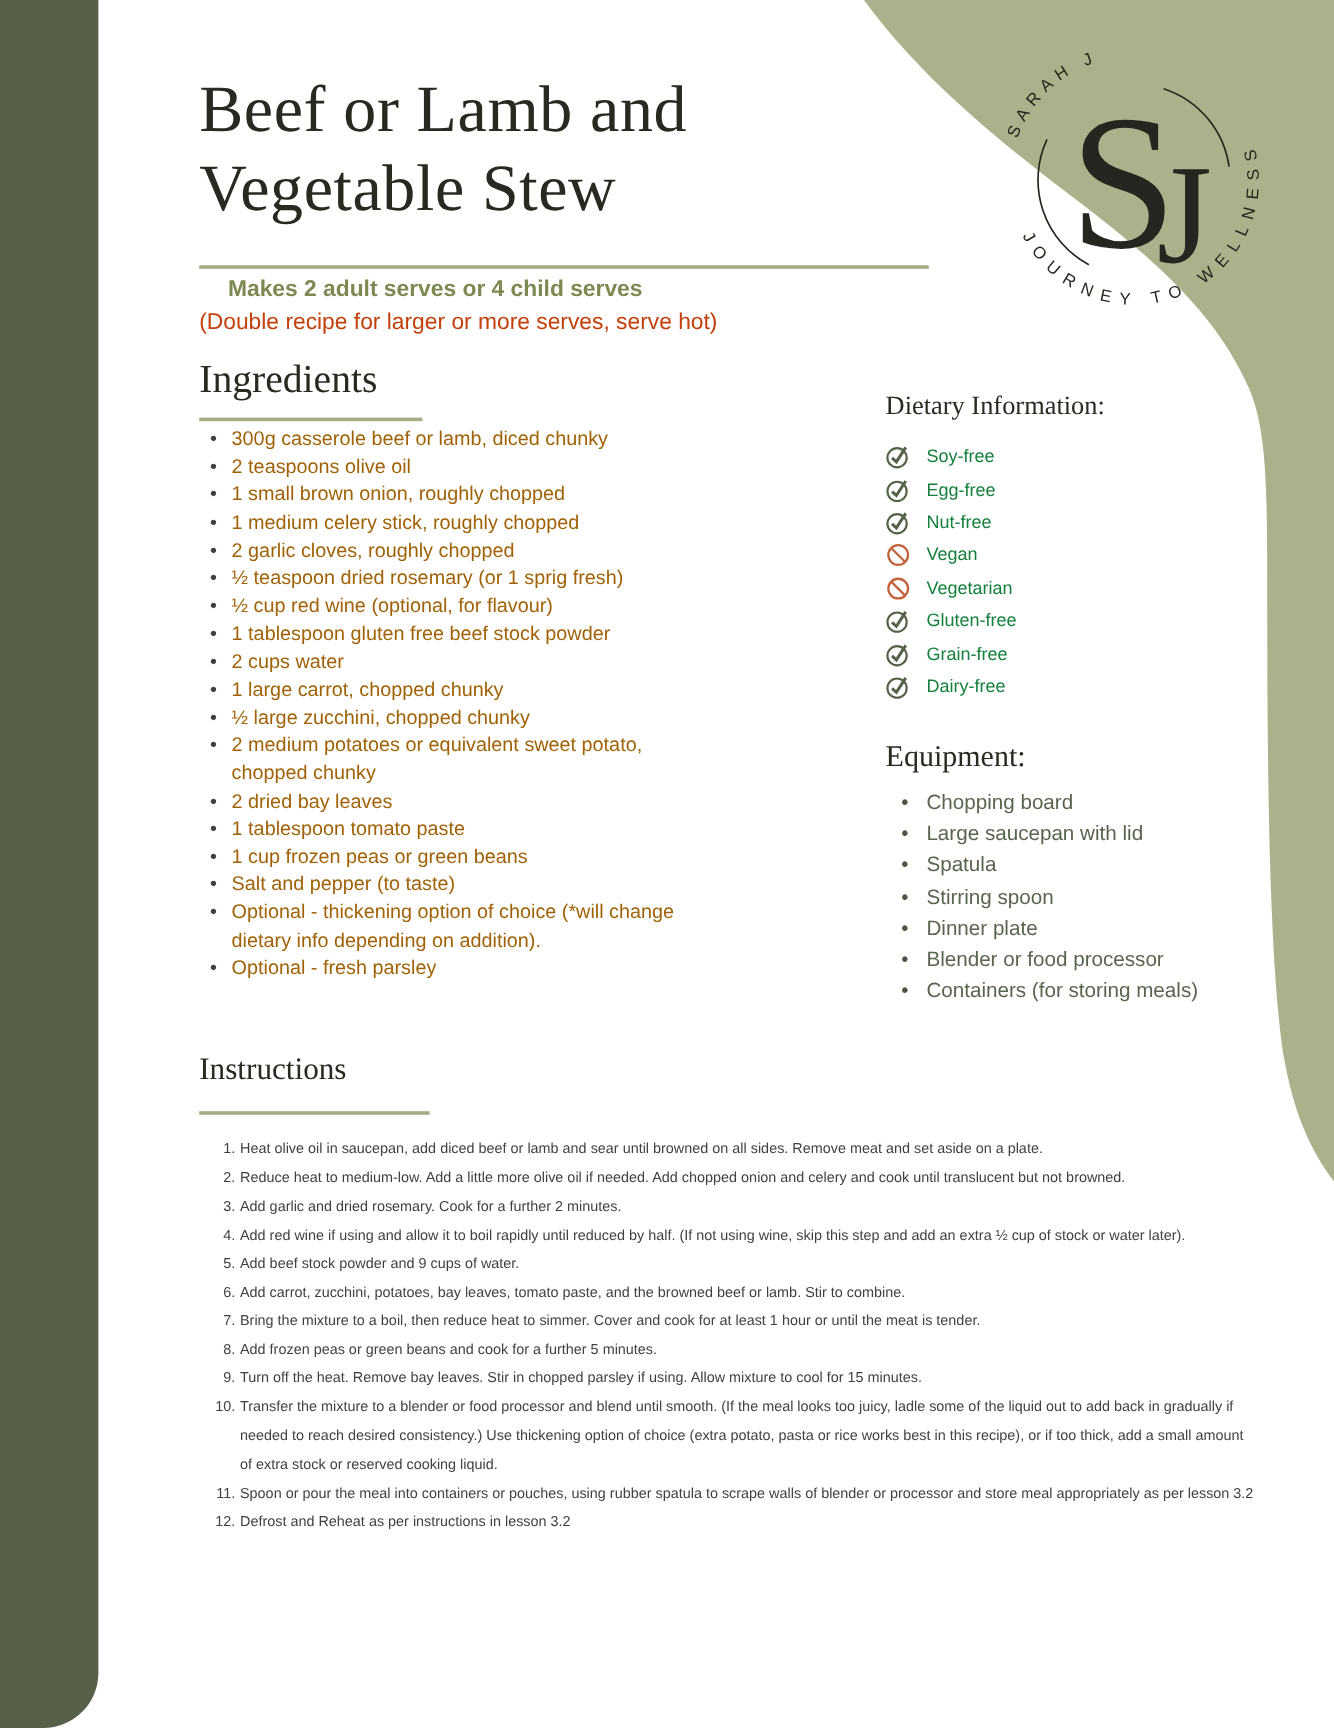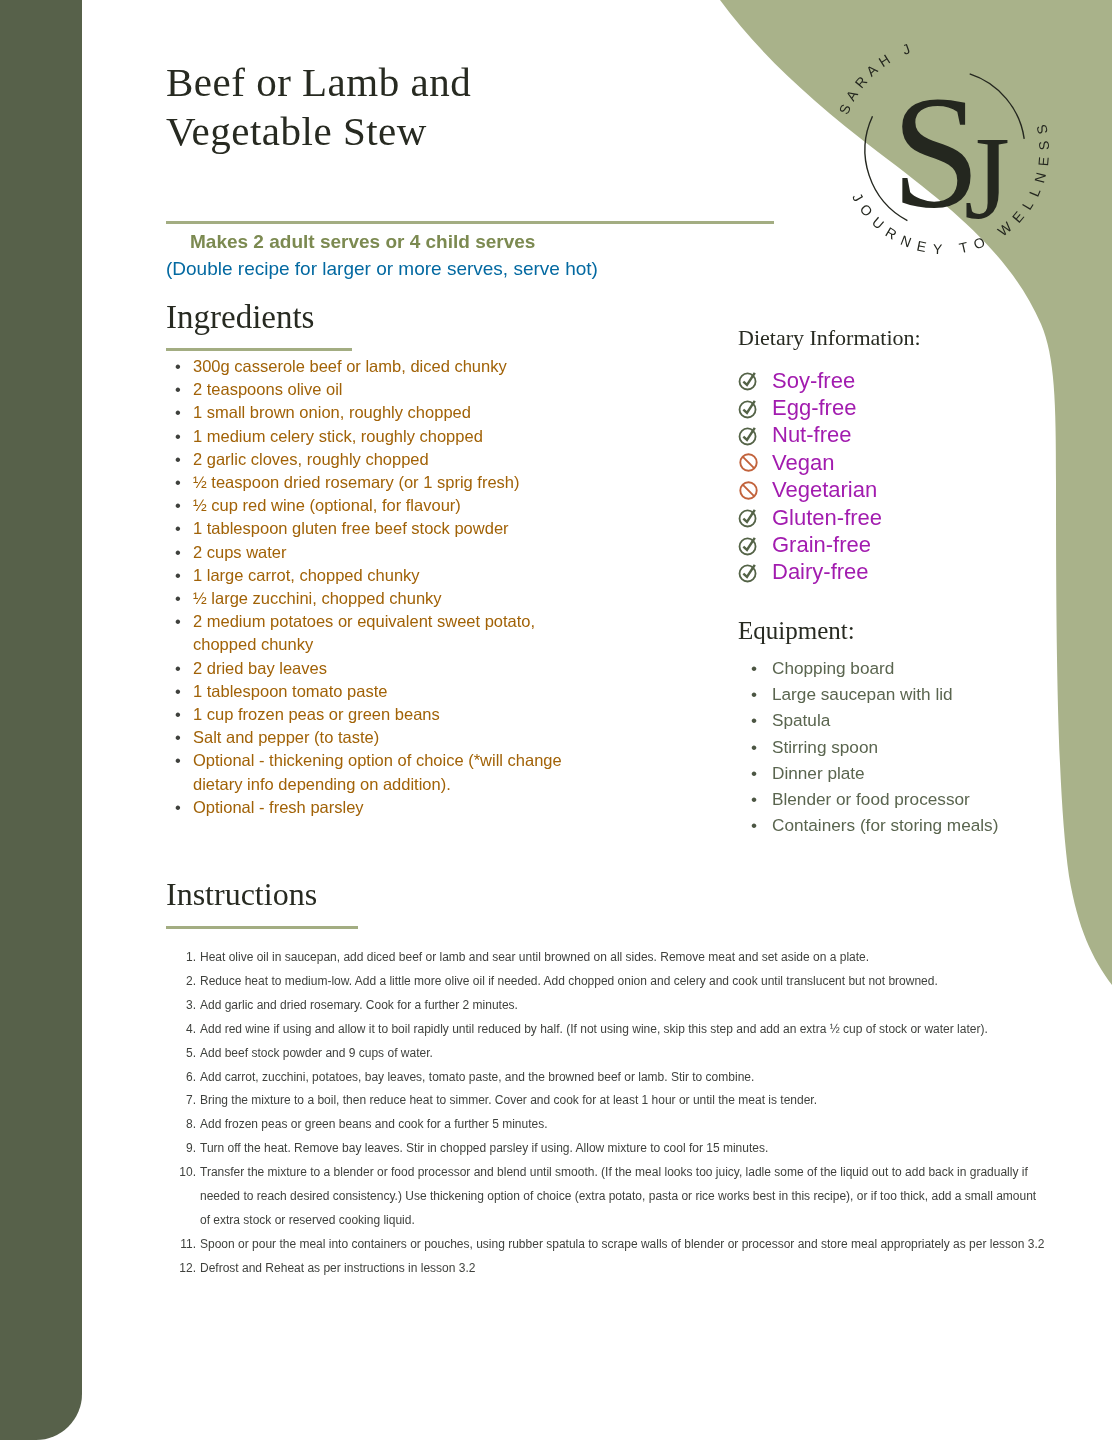--- a/index.html
+++ b/index.html
@@ -17,51 +17,51 @@
   
   .logo{position:absolute;left:810px;top:10px;width:270px;height:270px;}
   .logo text{font-family:"Liberation Sans","DejaVu Sans",sans-serif;}
   .logo .mono{font-family:"Liberation Serif","DejaVu Serif",serif;}
 
   .serif{font-family:"Liberation Serif","DejaVu Serif",serif;font-weight:400;color:#272a21;}
 
   .title{
     position:absolute;left:166px;top:58px;width:620px;
     font-family:"Liberation Serif","DejaVu Serif",serif;
-    font-size:41px;line-height:1.2;color:#272a21;letter-spacing:.5px;
+    font-size:55px;line-height:1.2;color:#272a21;letter-spacing:.5px;
   }
   .divider{position:absolute;left:166px;top:221px;width:608px;height:3px;background:#a3ad82;}
   .serves{position:absolute;left:166px;top:231px;font-size:19px;font-weight:700;color:#7c8a51;margin-left:24px;}
-  .serves-note{position:absolute;left:166px;top:258px;font-size:19px;color:#0369a1;}
+  .serves-note{position:absolute;left:166px;top:258px;font-size:19px;color:#c2410c;}
 
   .ing-head{position:absolute;left:166px;top:299px;font-size:33px;}
   .ing-rule{position:absolute;left:166px;top:348px;width:186px;height:3px;background:#a3ad82;}
   .ing-list{
     position:absolute;left:166px;top:355px;width:422px;
     font-size:16.5px;line-height:23.2px;color:#a16207;
     list-style:none;margin:0;padding:0;
   }
   .ing-list li{position:relative;padding-left:27px;}
   .ing-list li::before{content:"•";position:absolute;left:9px;top:0;color:#3f413d;}
   .diet-head{position:absolute;left:738px;top:325px;font-size:22px;}
   .diet-list{position:absolute;left:738px;top:367px;width:320px;}
   .diet-row{display:flex;align-items:center;height:27.4px;}
   .diet-row svg{flex:0 0 21px;margin-right:13px;}
-  .diet-label{font-size:22px;color:#a21caf;}
+  .diet-label{font-size:15px;color:#15803d;}
 
   .equip-head{position:absolute;left:738px;top:617px;font-size:25px;}
   .equip-list{
     position:absolute;left:738px;top:655px;width:330px;
     list-style:none;margin:0;padding:0;
     font-size:17.2px;line-height:26.2px;color:#5a654f;
   }
   .equip-list li{position:relative;padding-left:34px;}
   .equip-list li::before{content:"•";position:absolute;left:13px;top:0;color:#4c5643;}
 
-  .instr-head{position:absolute;left:166px;top:876px;font-size:32px;}
+  .instr-head{position:absolute;left:166px;top:876px;font-size:26px;}
   .instr-rule{position:absolute;left:166px;top:926px;width:192px;height:3px;background:#a3ad82;}
   .instr-list{
     position:absolute;left:166px;top:946px;width:880px;
     list-style:none;margin:0;padding:0;counter-reset:step;
     font-size:12px;line-height:23.9px;color:#3f413d;
   }
   .instr-list li{position:relative;padding-left:34px;}
   .instr-list li::before{
     counter-increment:step;content:counter(step) ".";
     position:absolute;left:0;top:0;width:30px;text-align:right;color:#3f413d;

